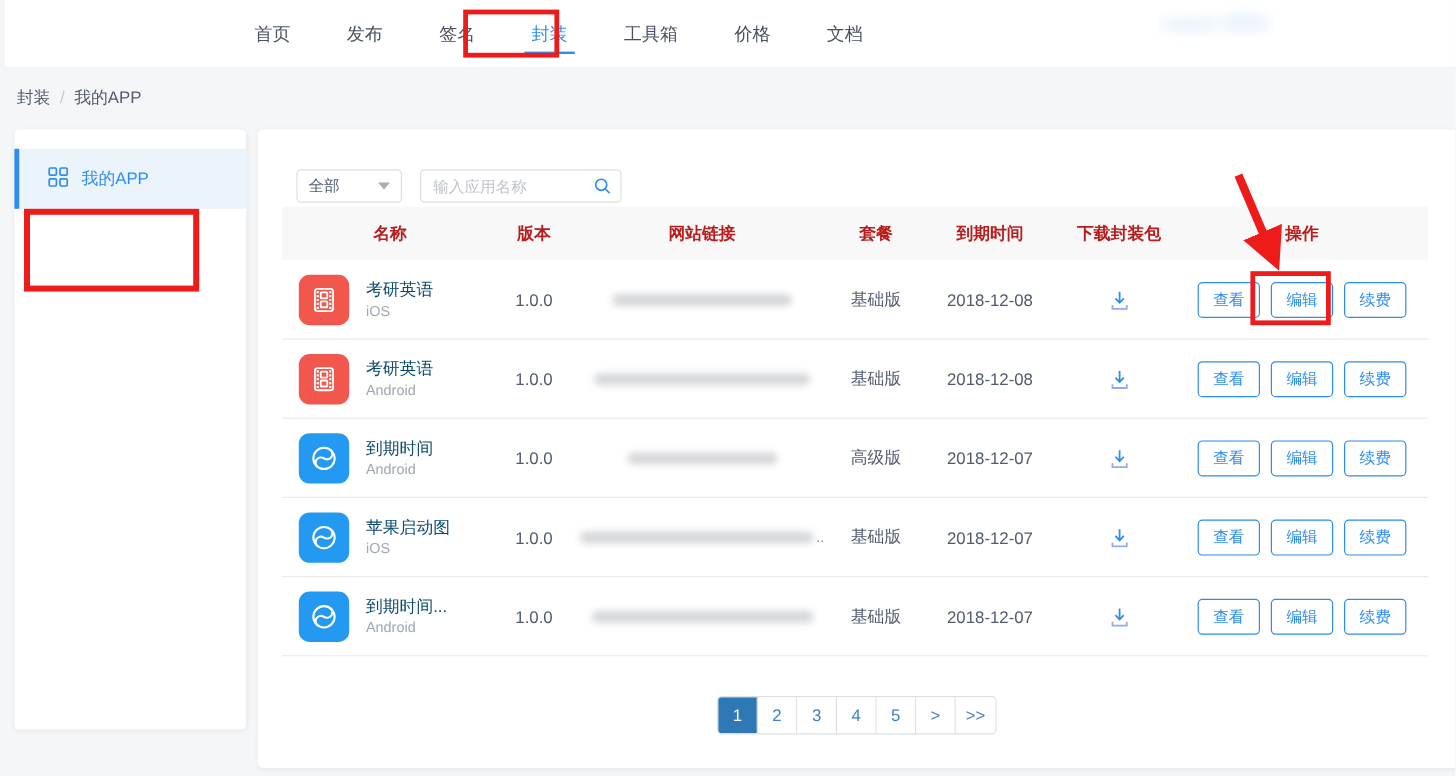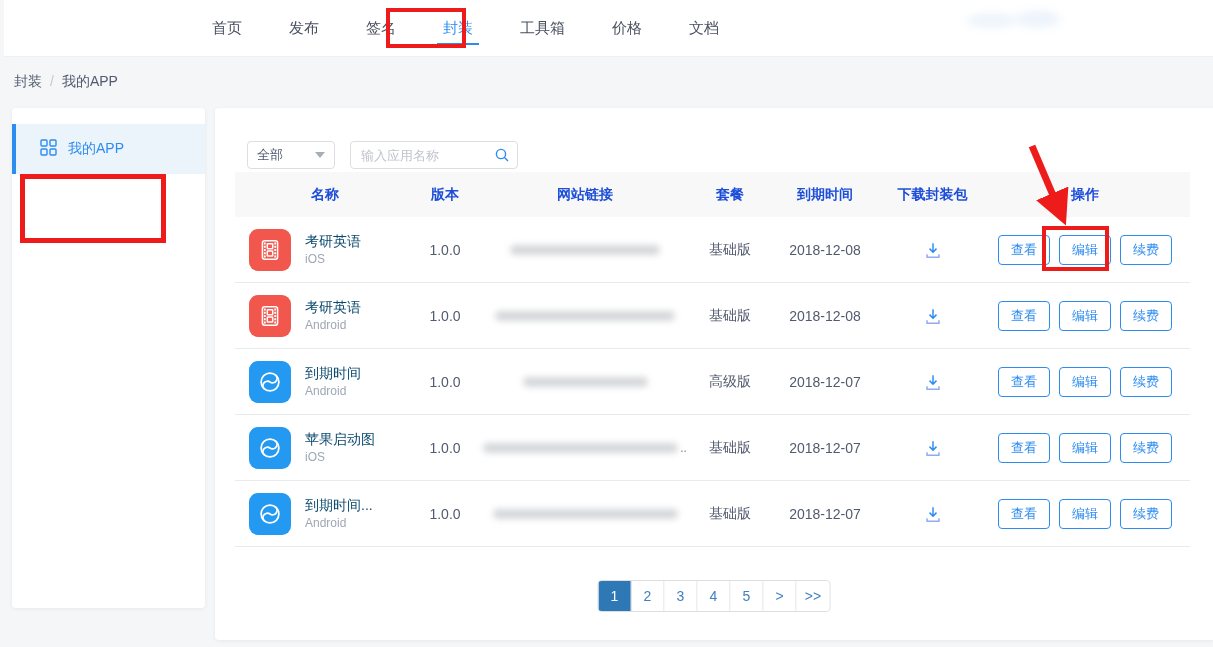--- a/index.html
+++ b/index.html
@@ -67,21 +67,21 @@
     padding:0 30px 0 10px; font-size:13px; color:#515a6e; outline:none;
     font-family:"Liberation Sans", sans-serif;
   }
   .search-box input::placeholder { color:#c0c4cc; }
   .search-icon { position:absolute; right:8px; top:6px; cursor:pointer; }
 
   
   .table { position:absolute; left:20px; top:64px; width:955px; font-size:14px; }
   .thead {
     display:flex; align-items:center; height:45px; background:#f8f8f9;
-    font-weight:bold; color:#1d4ed8;
+    font-weight:bold; color:#b91c1c;
   }
   .trow { display:flex; align-items:center; height:66px; border-bottom:1px solid #e8eaec; }
   .col { display:flex; align-items:center; justify-content:center; text-align:center; }
   .c-name { width:180px; justify-content:flex-start; text-align:left; padding-left:14px; }
   .c-ver  { width:60px; }
   .c-link { width:220px; }
   .c-plan { width:70px; }
   .c-date { width:120px; }
   .c-dl   { width:95px; }
   .c-act  { width:210px; gap:9px; }

